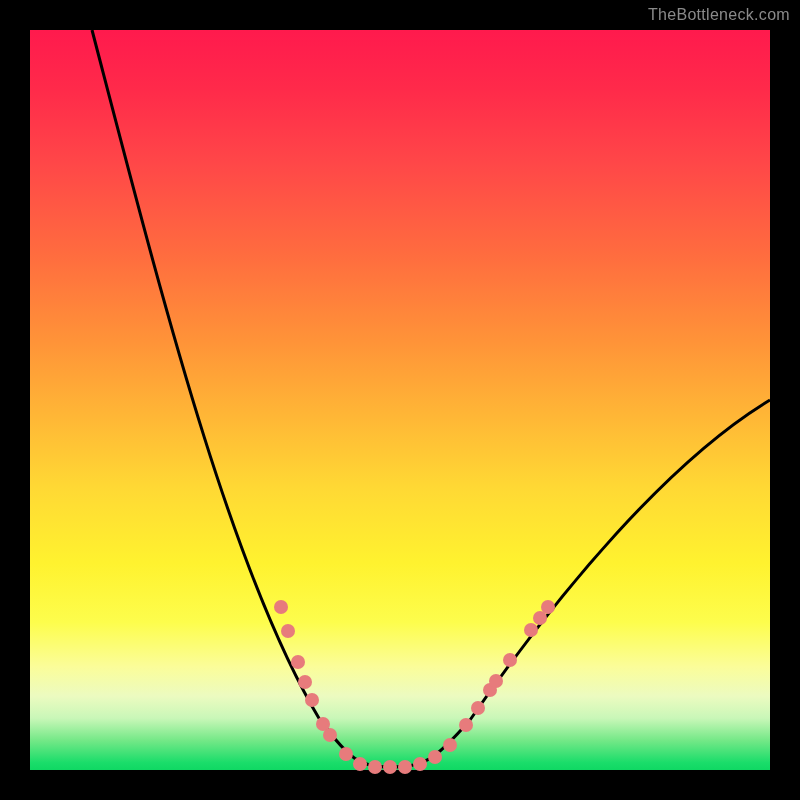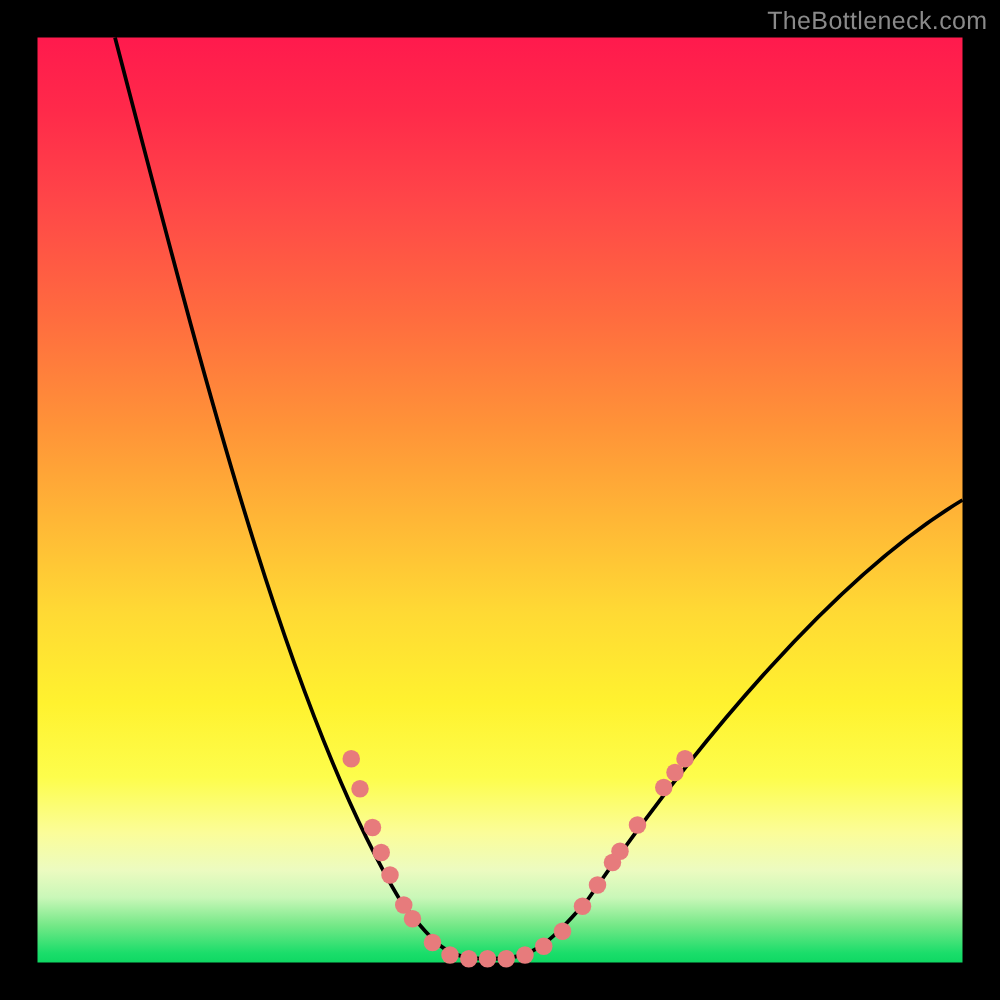--- a/index.html
+++ b/index.html
@@ -40,21 +40,21 @@
       #74e887 96%,
       #1add6a 99%,
       #0fd863 100%
     );
   }
   .watermark {
     position: absolute;
     top: 6px;
     right: 10px;
     color: #8a8a8a;
-    font-size: 20px;
+    font-size: 16px;
     font-weight: 500;
     letter-spacing: 0.3px;
     user-select: none;
   }
   svg.curve {
     position: absolute;
     left: 0;
     top: 0;
     width: 740px;
     height: 740px;

